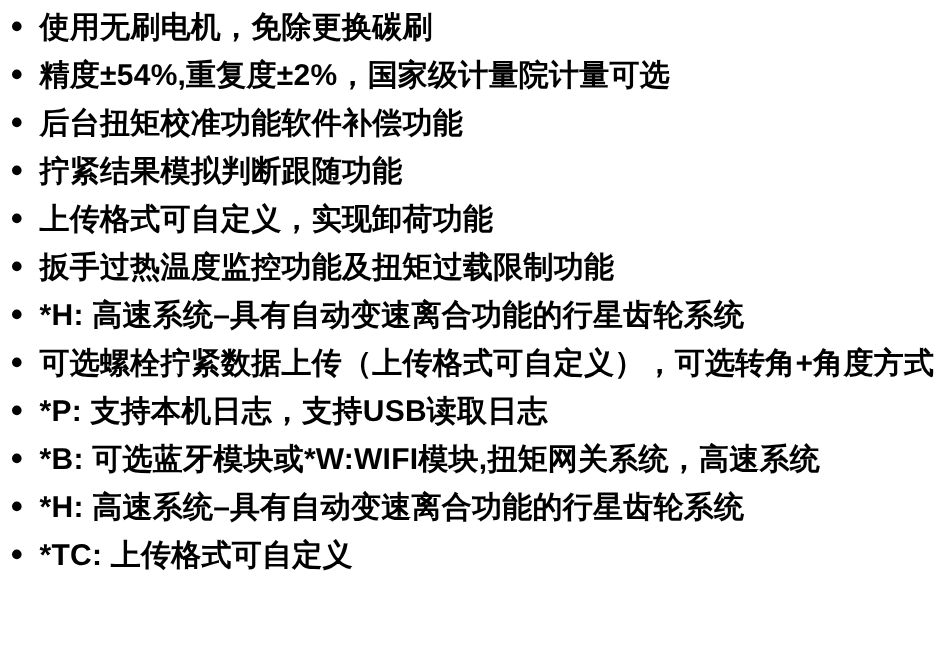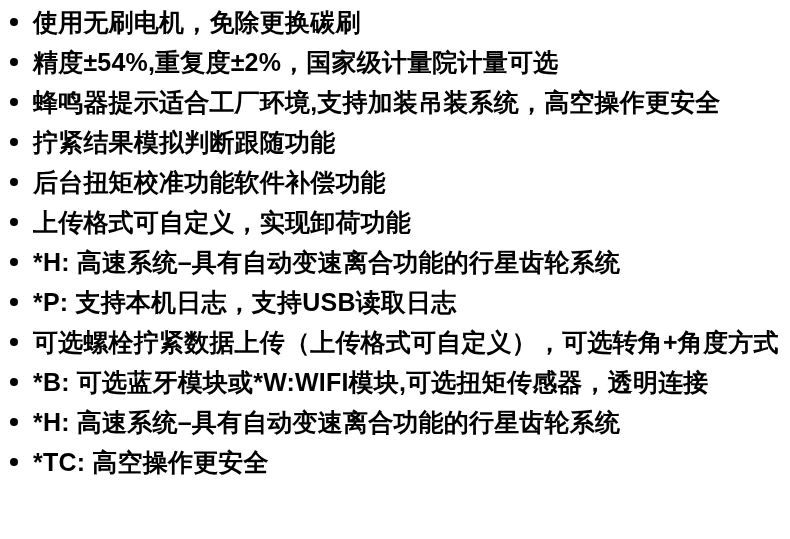--- a/index.html
+++ b/index.html
@@ -47,51 +47,51 @@
   <li class="feature-item">
     <span class="dot"></span>
     <span class="txt">使用无刷电机，免除更换碳刷</span>
   </li>
   <li class="feature-item">
     <span class="dot"></span>
     <span class="txt">精度±54%,重复度±2%，国家级计量院计量可选</span>
   </li>
   <li class="feature-item">
     <span class="dot"></span>
-    <span class="txt">蜂鸣器提示适合工厂环境,支持加装吊装系统，高空操作更安全</span>
+    <span class="txt">后台扭矩校准功能软件补偿功能</span>
   </li>
   <li class="feature-item">
     <span class="dot"></span>
     <span class="txt">拧紧结果模拟判断跟随功能</span>
   </li>
   <li class="feature-item">
     <span class="dot"></span>
-    <span class="txt">后台扭矩校准功能软件补偿功能</span>
+    <span class="txt">上传格式可自定义，实现卸荷功能</span>
   </li>
   <li class="feature-item">
     <span class="dot"></span>
-    <span class="txt">上传格式可自定义，实现卸荷功能</span>
+    <span class="txt">扳手过热温度监控功能及扭矩过载限制功能</span>
   </li>
   <li class="feature-item">
     <span class="dot"></span>
     <span class="txt">*H: 高速系统–具有自动变速离合功能的行星齿轮系统</span>
   </li>
   <li class="feature-item">
     <span class="dot"></span>
+    <span class="txt">可选螺栓拧紧数据上传（上传格式可自定义），可选转角+角度方式</span>
+  </li>
+  <li class="feature-item">
+    <span class="dot"></span>
     <span class="txt">*P: 支持本机日志，支持USB读取日志</span>
   </li>
   <li class="feature-item">
     <span class="dot"></span>
-    <span class="txt">可选螺栓拧紧数据上传（上传格式可自定义），可选转角+角度方式</span>
-  </li>
-  <li class="feature-item">
-    <span class="dot"></span>
-    <span class="txt">*B: 可选蓝牙模块或*W:WIFI模块,可选扭矩传感器，透明连接</span>
+    <span class="txt">*B: 可选蓝牙模块或*W:WIFI模块,扭矩网关系统，高速系统</span>
   </li>
   <li class="feature-item">
     <span class="dot"></span>
     <span class="txt">*H: 高速系统–具有自动变速离合功能的行星齿轮系统</span>
   </li>
   <li class="feature-item">
     <span class="dot"></span>
-    <span class="txt">*TC: 高空操作更安全</span>
+    <span class="txt">*TC: 上传格式可自定义</span>
   </li>
 </ul>
 
 </body></html>

